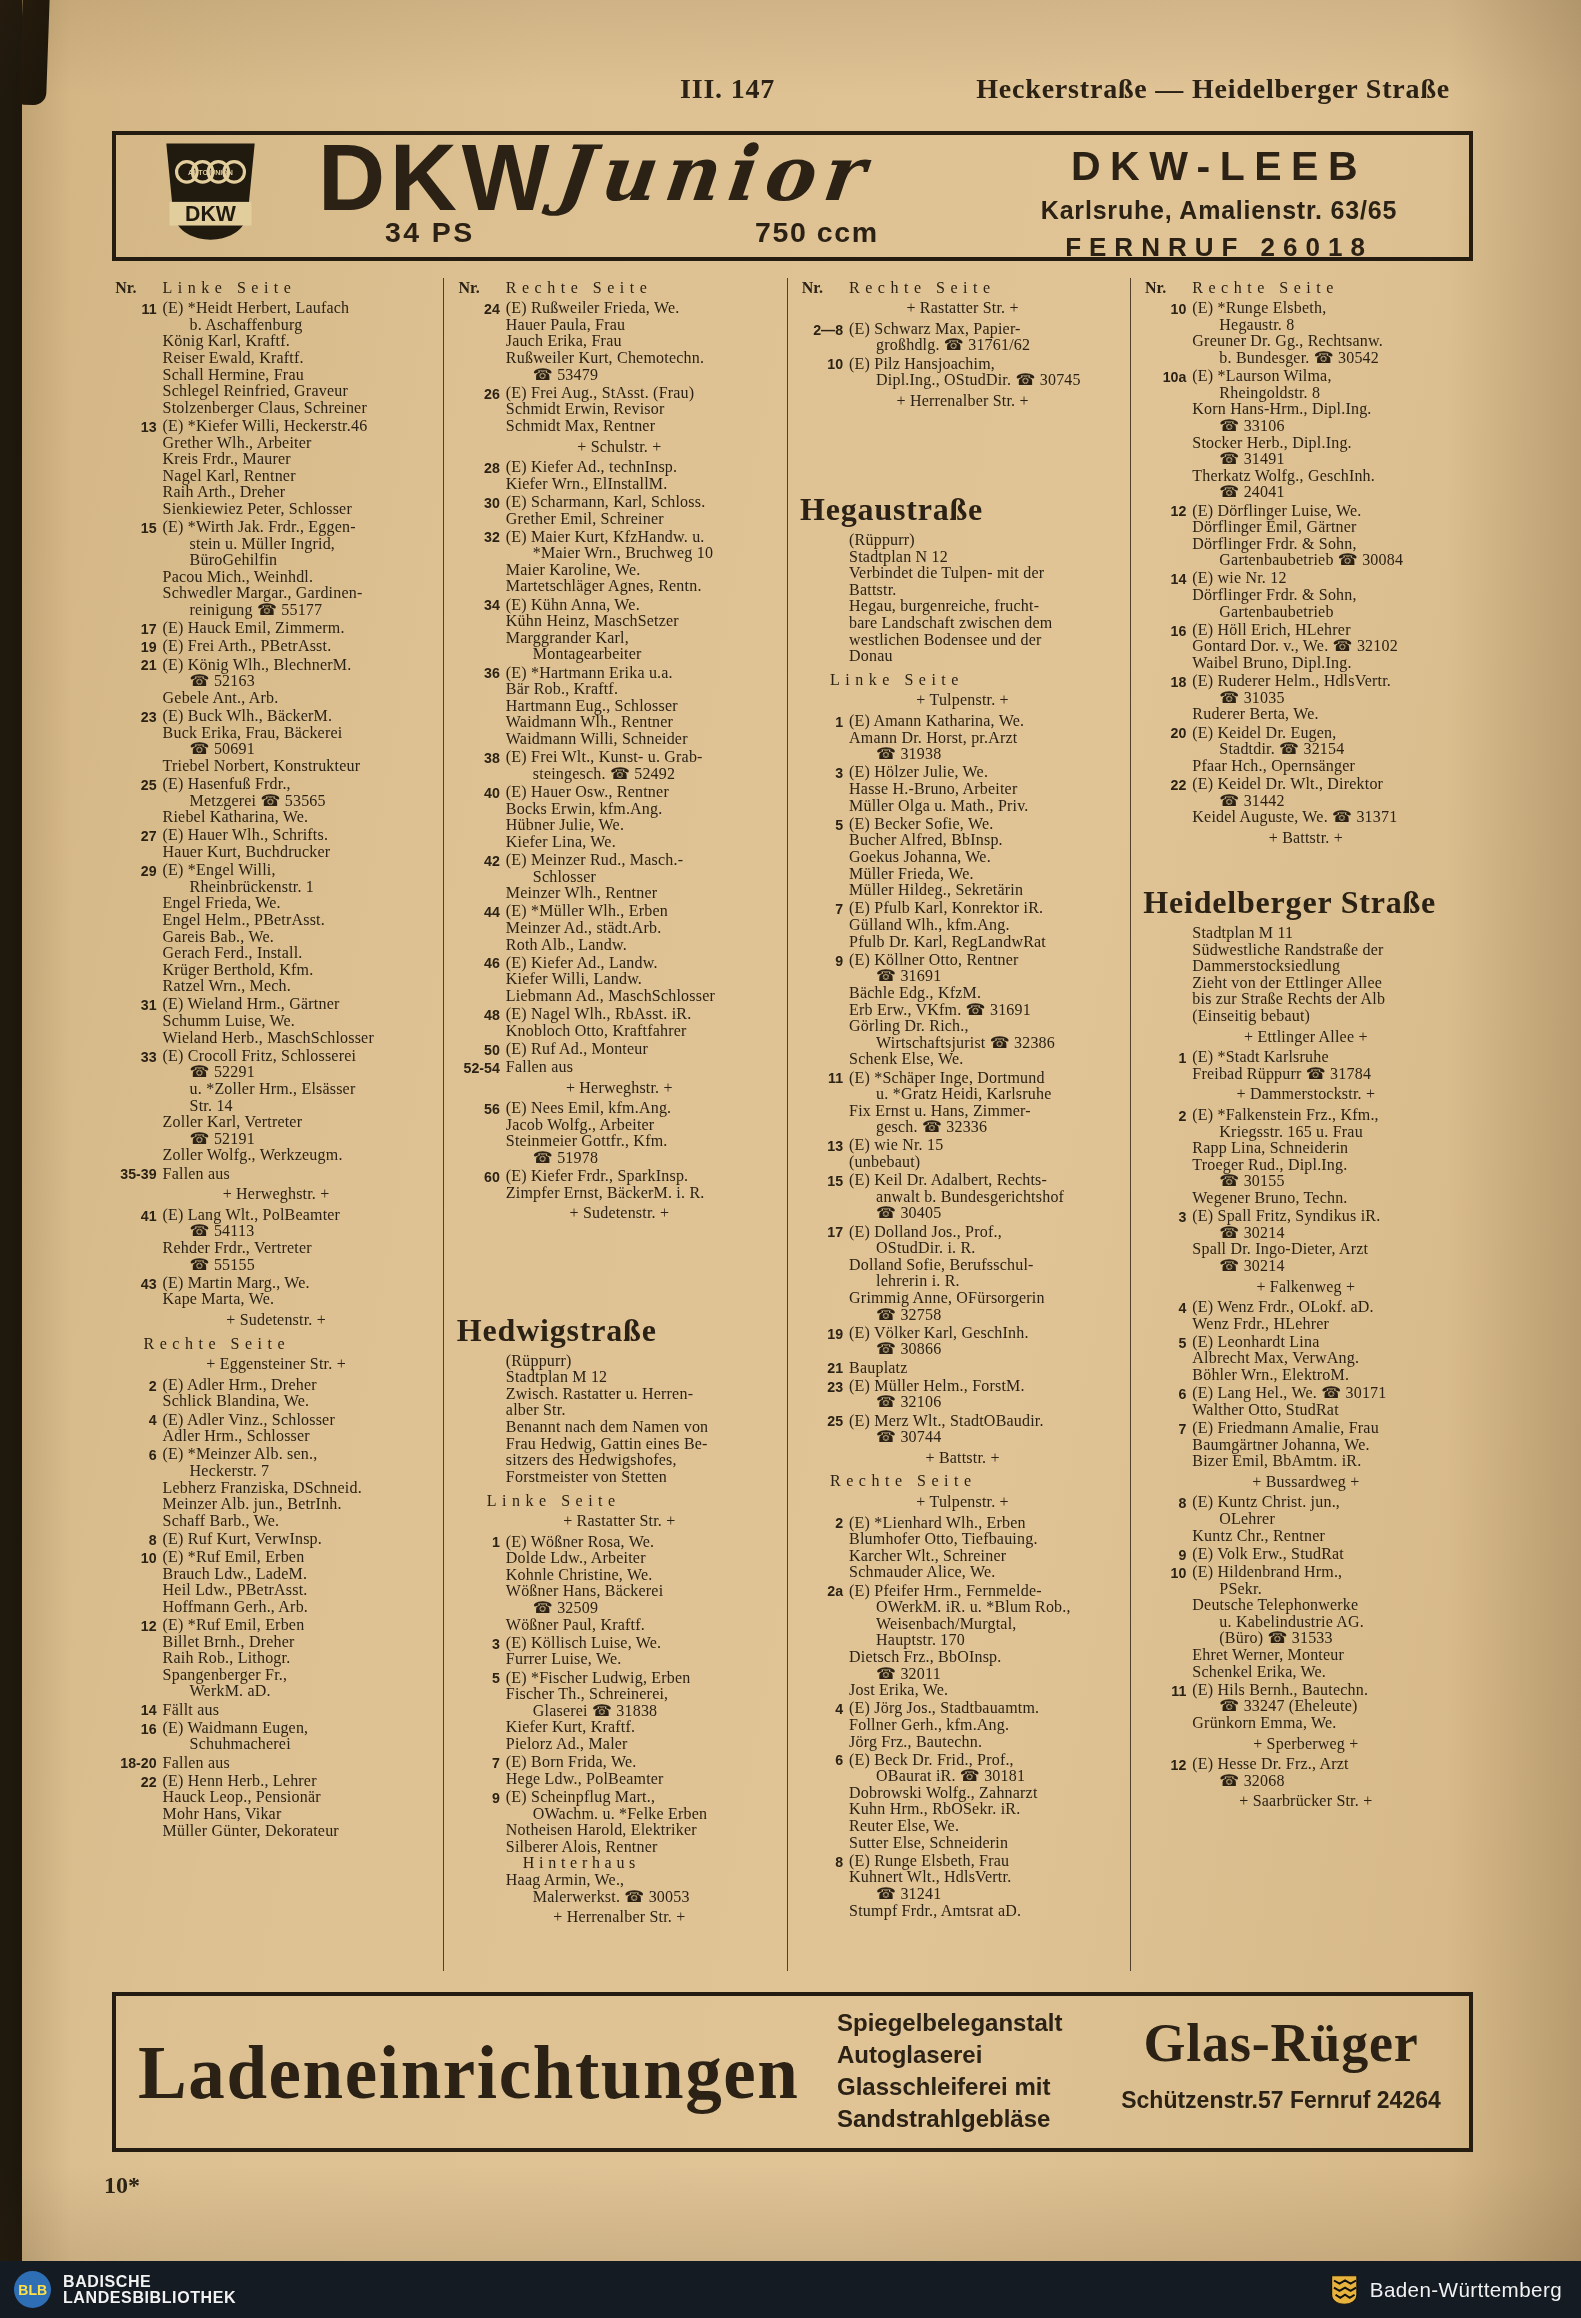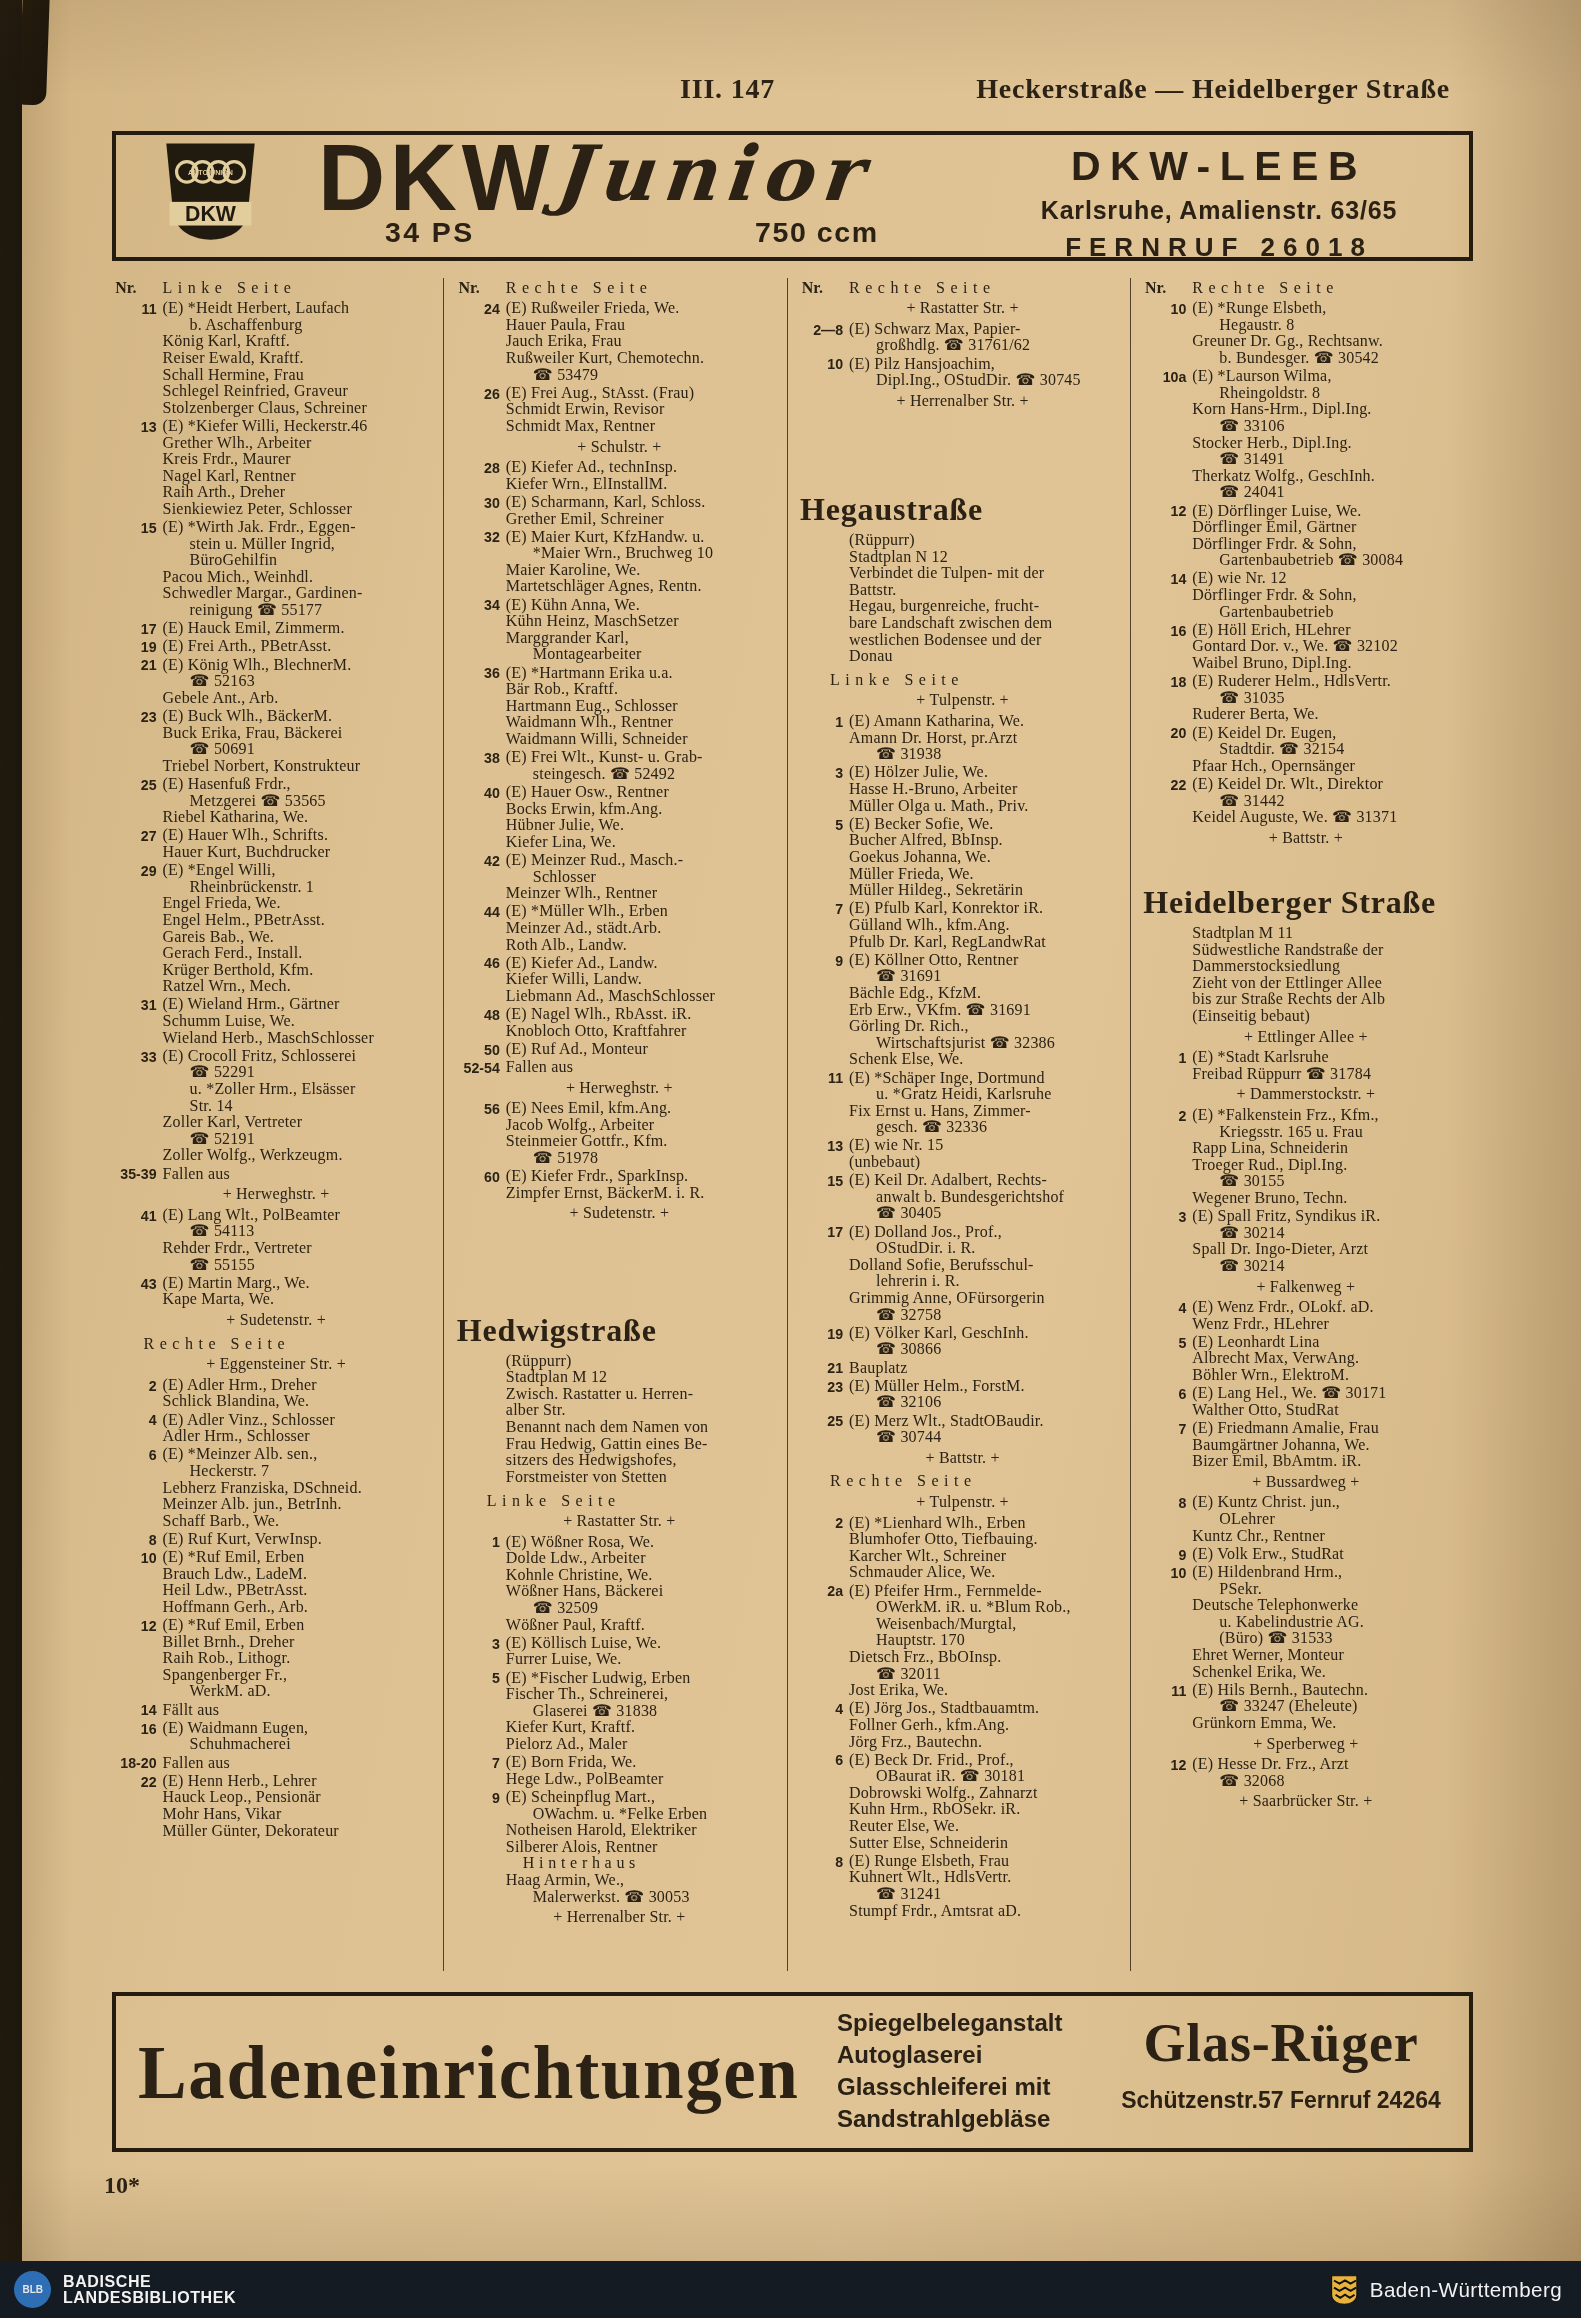--- a/index.html
+++ b/index.html
@@ -50,21 +50,21 @@
   .laden{position:absolute;left:22px;top:35px;font-weight:bold;font-size:73px;letter-spacing:1.6px;transform:scaleY(1.05);}
   .services{position:absolute;left:721px;top:11px;font-family:"Liberation Sans",sans-serif;font-weight:700;font-size:24px;line-height:32px;}
   .glas{position:absolute;left:987px;top:16px;width:356px;text-align:center;}
   .glas-name{font-weight:bold;font-size:54px;letter-spacing:0.8px;}
   .glas-addr{font-family:"Liberation Sans",sans-serif;font-weight:700;font-size:23px;margin-top:12.6px;}
   .page-mark{position:absolute;left:104px;top:2172px;font-weight:bold;font-size:24px;z-index:2;}
   
   .footer{position:absolute;left:0;top:2261px;width:1581px;height:58px;background:#141b23;z-index:6;
     color:#f2f2f2;font-family:"Liberation Sans",sans-serif;}
   .blb-circle{position:absolute;left:14.2px;top:10.3px;width:37px;height:37px;border-radius:50%;background:#2e6eb5;
-    display:flex;align-items:center;justify-content:center;font-weight:700;font-size:10px;color:#e5e5e5;cursor:pointer;}
+    display:flex;align-items:center;justify-content:center;font-weight:700;font-size:14px;color:#fde047;cursor:pointer;}
   .libname{position:absolute;left:63px;top:13.4px;font-size:16px;line-height:16px;font-weight:700;letter-spacing:0.6px;}
   .bw-group{position:absolute;right:19px;top:0;height:58px;display:flex;align-items:center;gap:11px;cursor:pointer;}
   .bw-emblem{width:28.5px;height:32px;}
   .region{font-size:20.6px;letter-spacing:0.4px;}
 </style>
 </head>
 <body>
 
 <div class="stage">
   <div class="left-strip"></div>

